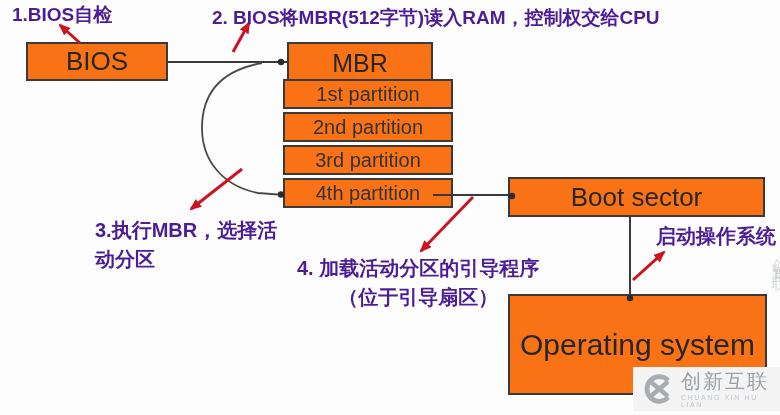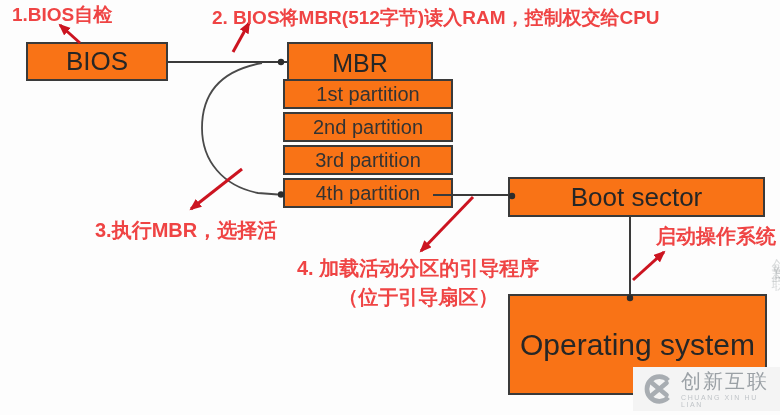--- a/index.html
+++ b/index.html
@@ -35,21 +35,21 @@
   #boot-sector-box{left:508px;top:177px;width:257px;height:40px;font-size:26px;}
   #os-box{left:508px;top:294px;width:259px;height:101px;font-size:30px;}
   
   #connector-layer{
     position:absolute;left:0;top:0;width:780px;height:415px;
     pointer-events:none;
   }
   
   .red-note{
     position:absolute;
-    color:#ef4444;
+    color:#4c1d95;
     font-weight:bold;
     white-space:nowrap;
     line-height:1.4;
   }
   #note-step1{left:12px;top:2px;font-size:19px;}
   #note-step2{left:212px;top:5px;font-size:19px;}
   #note-step3{left:95px;top:216px;font-size:20px;line-height:29px;}
   #note-step4{left:297px;top:254px;font-size:20px;line-height:29px;text-align:center;}
   #note-step5{left:656px;top:222px;font-size:20px;}
   
@@ -128,20 +128,21 @@
     <line x1="473" y1="197" x2="421" y2="251" stroke="#cc1420" stroke-width="3" marker-end="url(#redhead)"></line>
     <line x1="633" y1="280" x2="664" y2="252" stroke="#cc1420" stroke-width="3" marker-end="url(#redhead)"></line>
   </svg>
 
   <div class="red-note" id="note-step1">1.BIOS自检</div>
 
   <div class="red-note" id="note-step2">2. BIOS将MBR(512字节)读入RAM，控制权交给CPU</div>
 
   <div class="red-note" id="note-step3">
     <div>3.执行MBR，选择活</div>
+    <div>动分区</div>
   </div>
 
   <div class="red-note" id="note-step4">
     <div>4. 加载活动分区的引导程序</div>
     <div>（位于引导扇区）</div>
   </div>
 
   <div class="red-note" id="note-step5">启动操作系统</div>
 
   <div id="watermark">

